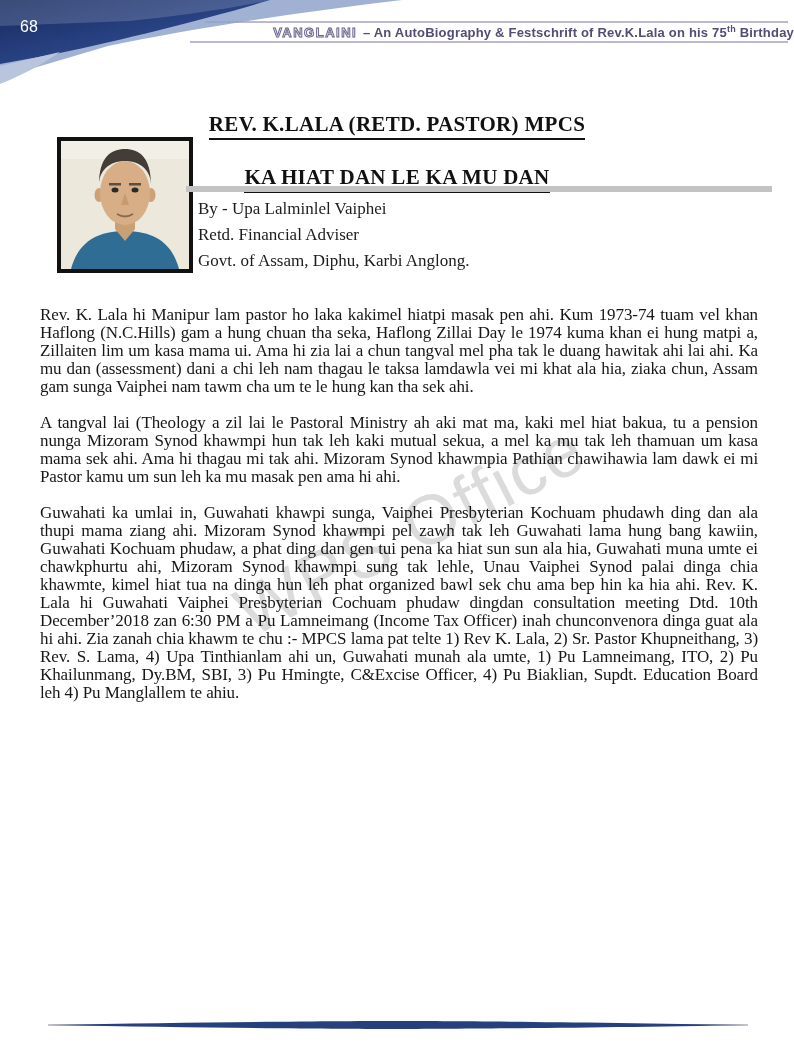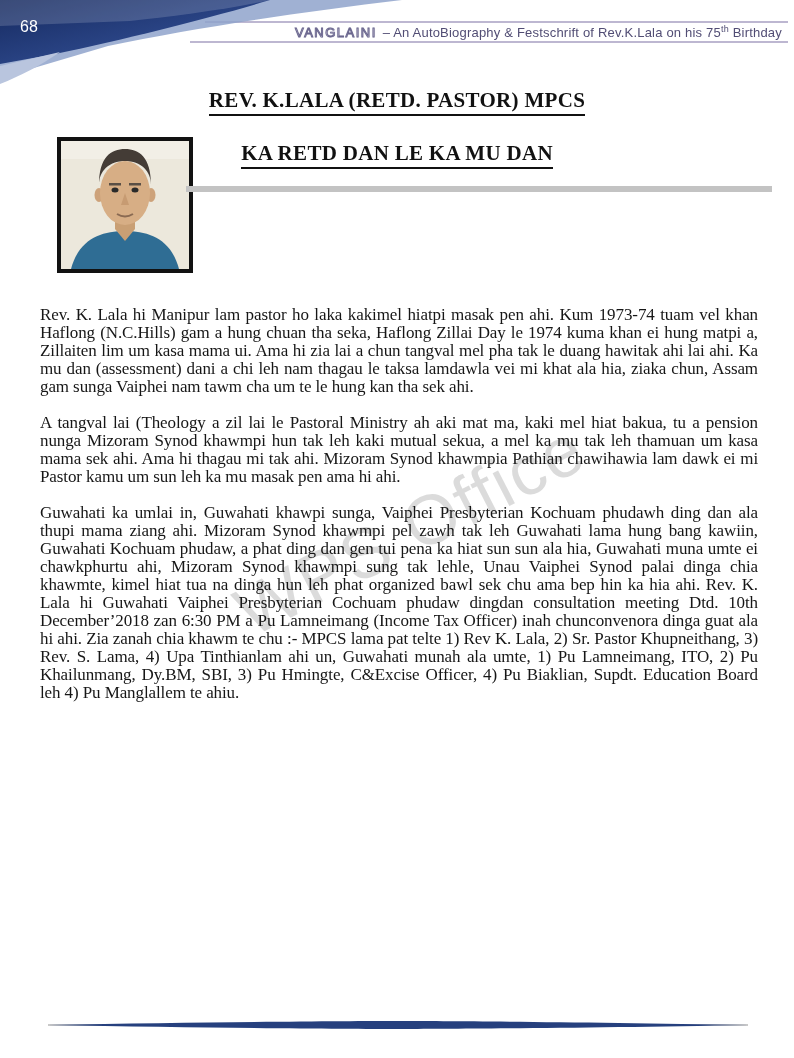--- a/index.html
+++ b/index.html
@@ -10,34 +10,34 @@
 
   
   .hdr-line-top    { position:absolute; top:21px; left:205px; right:6px; height:2px; background:#bdb7d1; z-index:1; }
   .hdr-line-bottom { position:absolute; top:41px; left:190px; right:6px; height:2px; background:#bdb7d1; z-index:1; }
   .corner-svg { position:absolute; top:0; left:0; width:420px; height:88px; z-index:3; }
   .page-number {
     position:absolute; top:18px; left:20px; z-index:4; color:#ffffff;
     font:16px "Liberation Sans", sans-serif;
   }
   .running-header {
-    position:absolute; top:24px; right:12px; z-index:2; white-space:nowrap;
-    font-family:"Liberation Sans", sans-serif; font-size:13px; font-weight:normal;
+    position:absolute; top:24px; right:0; z-index:2; white-space:nowrap;
+    font-family:"Liberation Sans", sans-serif; font-size:13px; font-weight:bold;
     color:#514d74; letter-spacing:0.2px;
   }
   .book-title {
     color:#efedf6; -webkit-text-stroke:0.9px #6a668e; text-shadow:0 0 1px #6a668e;
     letter-spacing:1.5px; margin-right:2px;
   }
   .running-header sup { font-size:9px; }
 
   
   .title1, .title2 {
     position:absolute; left:0; width:100%; text-align:center;
-    font-size:21px; font-weight:bold; color:#111; letter-spacing:0.3px;
+    font-size:21px; font-weight:bold; color:#111; letter-spacing:0.3px;margin-top:24px;
   }
   .title1 { top:88px; }
   .title2 { top:141px; }
   .title-underline { border-bottom:2px solid #111; padding-bottom:2px; }
 
   
   .photo {
     position:absolute; left:57px; top:137px; width:128px; height:128px;
     border:4px solid #111; background:#ece8dc;
   }
@@ -92,21 +92,21 @@
 
   <div class="running-header">
     <span class="book-title">VANGLAINI</span>
     <span>– An AutoBiography &amp; Festschrift of Rev.K.Lala on his 75</span><sup>th</sup><span> Birthday</span>
   </div>
 
   <div class="title1">
     <span class="title-underline">REV. K.LALA (RETD. PASTOR) MPCS</span>
   </div>
   <div class="title2">
-    <span class="title-underline">KA RETD DAN LE KA MU DAN</span>
+    <span class="title-underline">KA HIAT DAN LE KA MU DAN</span>
   </div>
 
   <div class="photo">
     <svg viewBox="0 0 128 128" aria-hidden="true">
       <rect width="128" height="128" fill="#ece8dc"></rect>
       <rect width="128" height="18" fill="#f2efe6"></rect>
       <path d="M10 128 C18 98 40 90 64 90 C88 90 110 98 118 128 Z" fill="#2f6d94"></path>
       <path d="M54 88 L64 100 L74 88 L74 78 L54 78 Z" fill="#c99f74"></path>
       <ellipse cx="38" cy="54" rx="4.5" ry="7" fill="#cda27a"></ellipse>
       <ellipse cx="90" cy="54" rx="4.5" ry="7" fill="#cda27a"></ellipse>
@@ -115,20 +115,25 @@
       <rect x="48" y="42" width="12" height="2.5" fill="#5a4f45"></rect>
       <rect x="68" y="42" width="12" height="2.5" fill="#5a4f45"></rect>
       <ellipse cx="54" cy="49" rx="3.5" ry="2.5" fill="#2a2a2a"></ellipse>
       <ellipse cx="74" cy="49" rx="3.5" ry="2.5" fill="#2a2a2a"></ellipse>
       <path d="M64 52 L60 64 L68 64 Z" fill="#c79b72"></path>
       <path d="M56 73 C61 76 67 76 72 73" stroke="#8a6a52" stroke-width="2" fill="none"></path>
     </svg>
   </div>
 
   <div class="byline-divider"></div>
+  <div class="byline">
+    <div>By - Upa Lalminlel Vaiphei</div>
+    <div>Retd. Financial Adviser</div>
+    <div>Govt. of Assam, Diphu, Karbi Anglong.</div>
+  </div>
 
   <div class="watermark">WPS Office</div>
 
   <div class="body">
     <p>Rev. K. Lala hi Manipur lam pastor ho laka kakimel hiatpi masak pen ahi. Kum 1973-74 tuam vel khan Haflong (N.C.Hills) gam a hung chuan tha seka, Haflong Zillai Day le 1974 kuma khan ei hung matpi a, Zillaiten lim um kasa mama ui. Ama hi zia lai a chun tangval mel pha tak le duang hawitak ahi lai ahi. Ka mu dan (assessment) dani a chi leh nam thagau le taksa lamdawla vei mi khat ala hia, ziaka chun, Assam gam sunga Vaiphei nam tawm cha um te le hung kan tha sek ahi.</p>
     <p>A tangval lai (Theology a zil lai le Pastoral Ministry ah aki mat ma, kaki mel hiat bakua, tu a pension nunga Mizoram Synod khawmpi hun tak leh kaki mutual sekua, a mel ka mu tak leh thamuan um kasa mama sek ahi. Ama hi thagau mi tak ahi. Mizoram Synod khawmpia Pathian chawihawia lam dawk ei mi Pastor kamu um sun leh ka mu masak pen ama hi ahi.</p>
     <p>Guwahati ka umlai in, Guwahati khawpi sunga, Vaiphei Presbyterian Kochuam phudawh ding dan ala thupi mama ziang ahi. Mizoram Synod khawmpi pel zawh tak leh Guwahati lama hung bang kawiin, Guwahati Kochuam phudaw, a phat ding dan gen tui pena ka hiat sun sun ala hia, Guwahati muna umte ei chawkphurtu ahi, Mizoram Synod khawmpi sung tak lehle, Unau Vaiphei Synod palai dinga chia khawmte, kimel hiat tua na dinga hun leh phat organized bawl sek chu ama bep hin ka hia ahi. Rev. K. Lala hi Guwahati Vaiphei Presbyterian Cochuam phudaw dingdan consultation meeting Dtd. 10th December’2018 zan 6:30 PM a Pu Lamneimang (Income Tax Officer) inah chunconvenora dinga guat ala hi ahi. Zia zanah chia khawm te chu :- MPCS lama pat telte 1) Rev K. Lala, 2) Sr. Pastor Khupneithang, 3) Rev. S. Lama, 4) Upa Tinthianlam ahi un, Guwahati munah ala umte, 1) Pu Lamneimang, ITO, 2) Pu Khailunmang, Dy.BM, SBI, 3) Pu Hmingte, C&amp;Excise Officer, 4) Pu Biaklian, Supdt. Education Board leh 4) Pu Manglallem te ahiu.</p>
   </div>
 
   <div class="footer-gray"></div>

